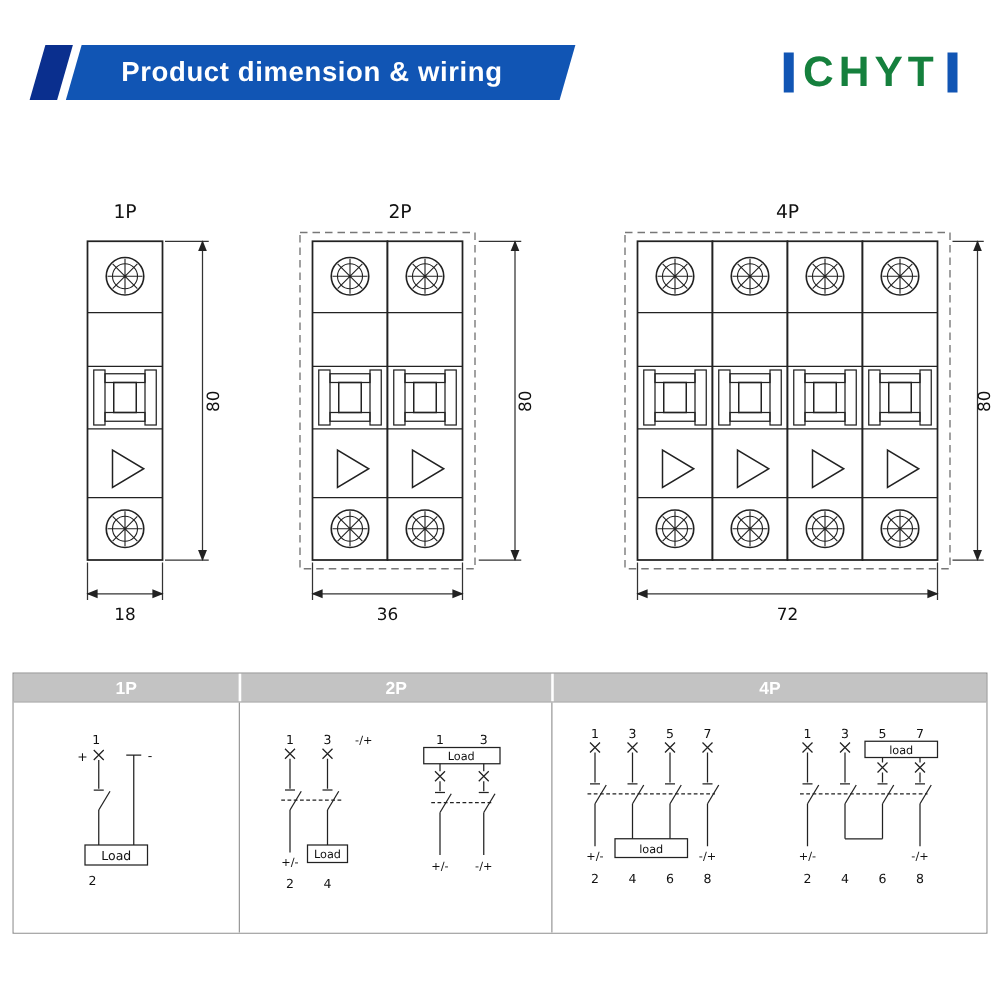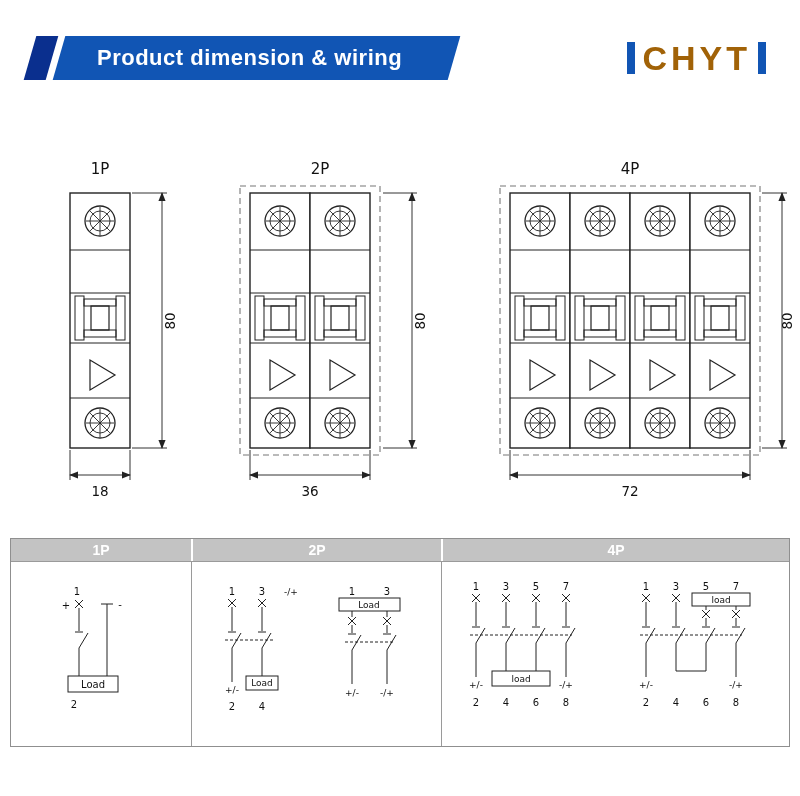--- a/index.html
+++ b/index.html
@@ -11,21 +11,21 @@
 
   
   .hdr { display:flex; justify-content:space-between; align-items:center; padding:36px 34px 0 30px; }
   .banner-row { display:flex; align-items:stretch; height:44px; }
   .banner-accent { width:22px; background:#0a2f8e; transform:skewX(-16deg); margin-right:7px; }
   .banner-main { background:#1155b4; transform:skewX(-16deg); display:flex; align-items:center; padding:0 52px 0 38px; }
   .banner-main h1 { transform:skewX(16deg); color:#fff; font-size:22px; font-weight:bold;
                     font-family:"Liberation Sans", sans-serif; white-space:nowrap; letter-spacing:.5px; }
   .logo { display:flex; align-items:center; gap:7px; }
   .logo-bar { width:8px; height:32px; background:#1155b4; }
-  .logo-text { font-weight:bold; font-size:34px; color:#a16207; letter-spacing:4px;
+  .logo-text { font-weight:bold; font-size:34px; color:#15803d; letter-spacing:4px;
                font-family:"Liberation Sans", sans-serif; }
 
   
   .drawings { position:relative; height:352px; margin-top:78px; }
   .dwg { position:absolute; top:0; }
   .dwg text { fill:#111; font-family:"DejaVu Sans", sans-serif; }
   .dwg-title { font-size:15px; text-anchor:middle; }
   .dim line { stroke:#333; stroke-width:1; }
   .dim text { font-size:13.5px; text-anchor:middle; }
   .dashrect { fill:none; stroke:#777; stroke-width:1.1; stroke-dasharray:6 4; }

